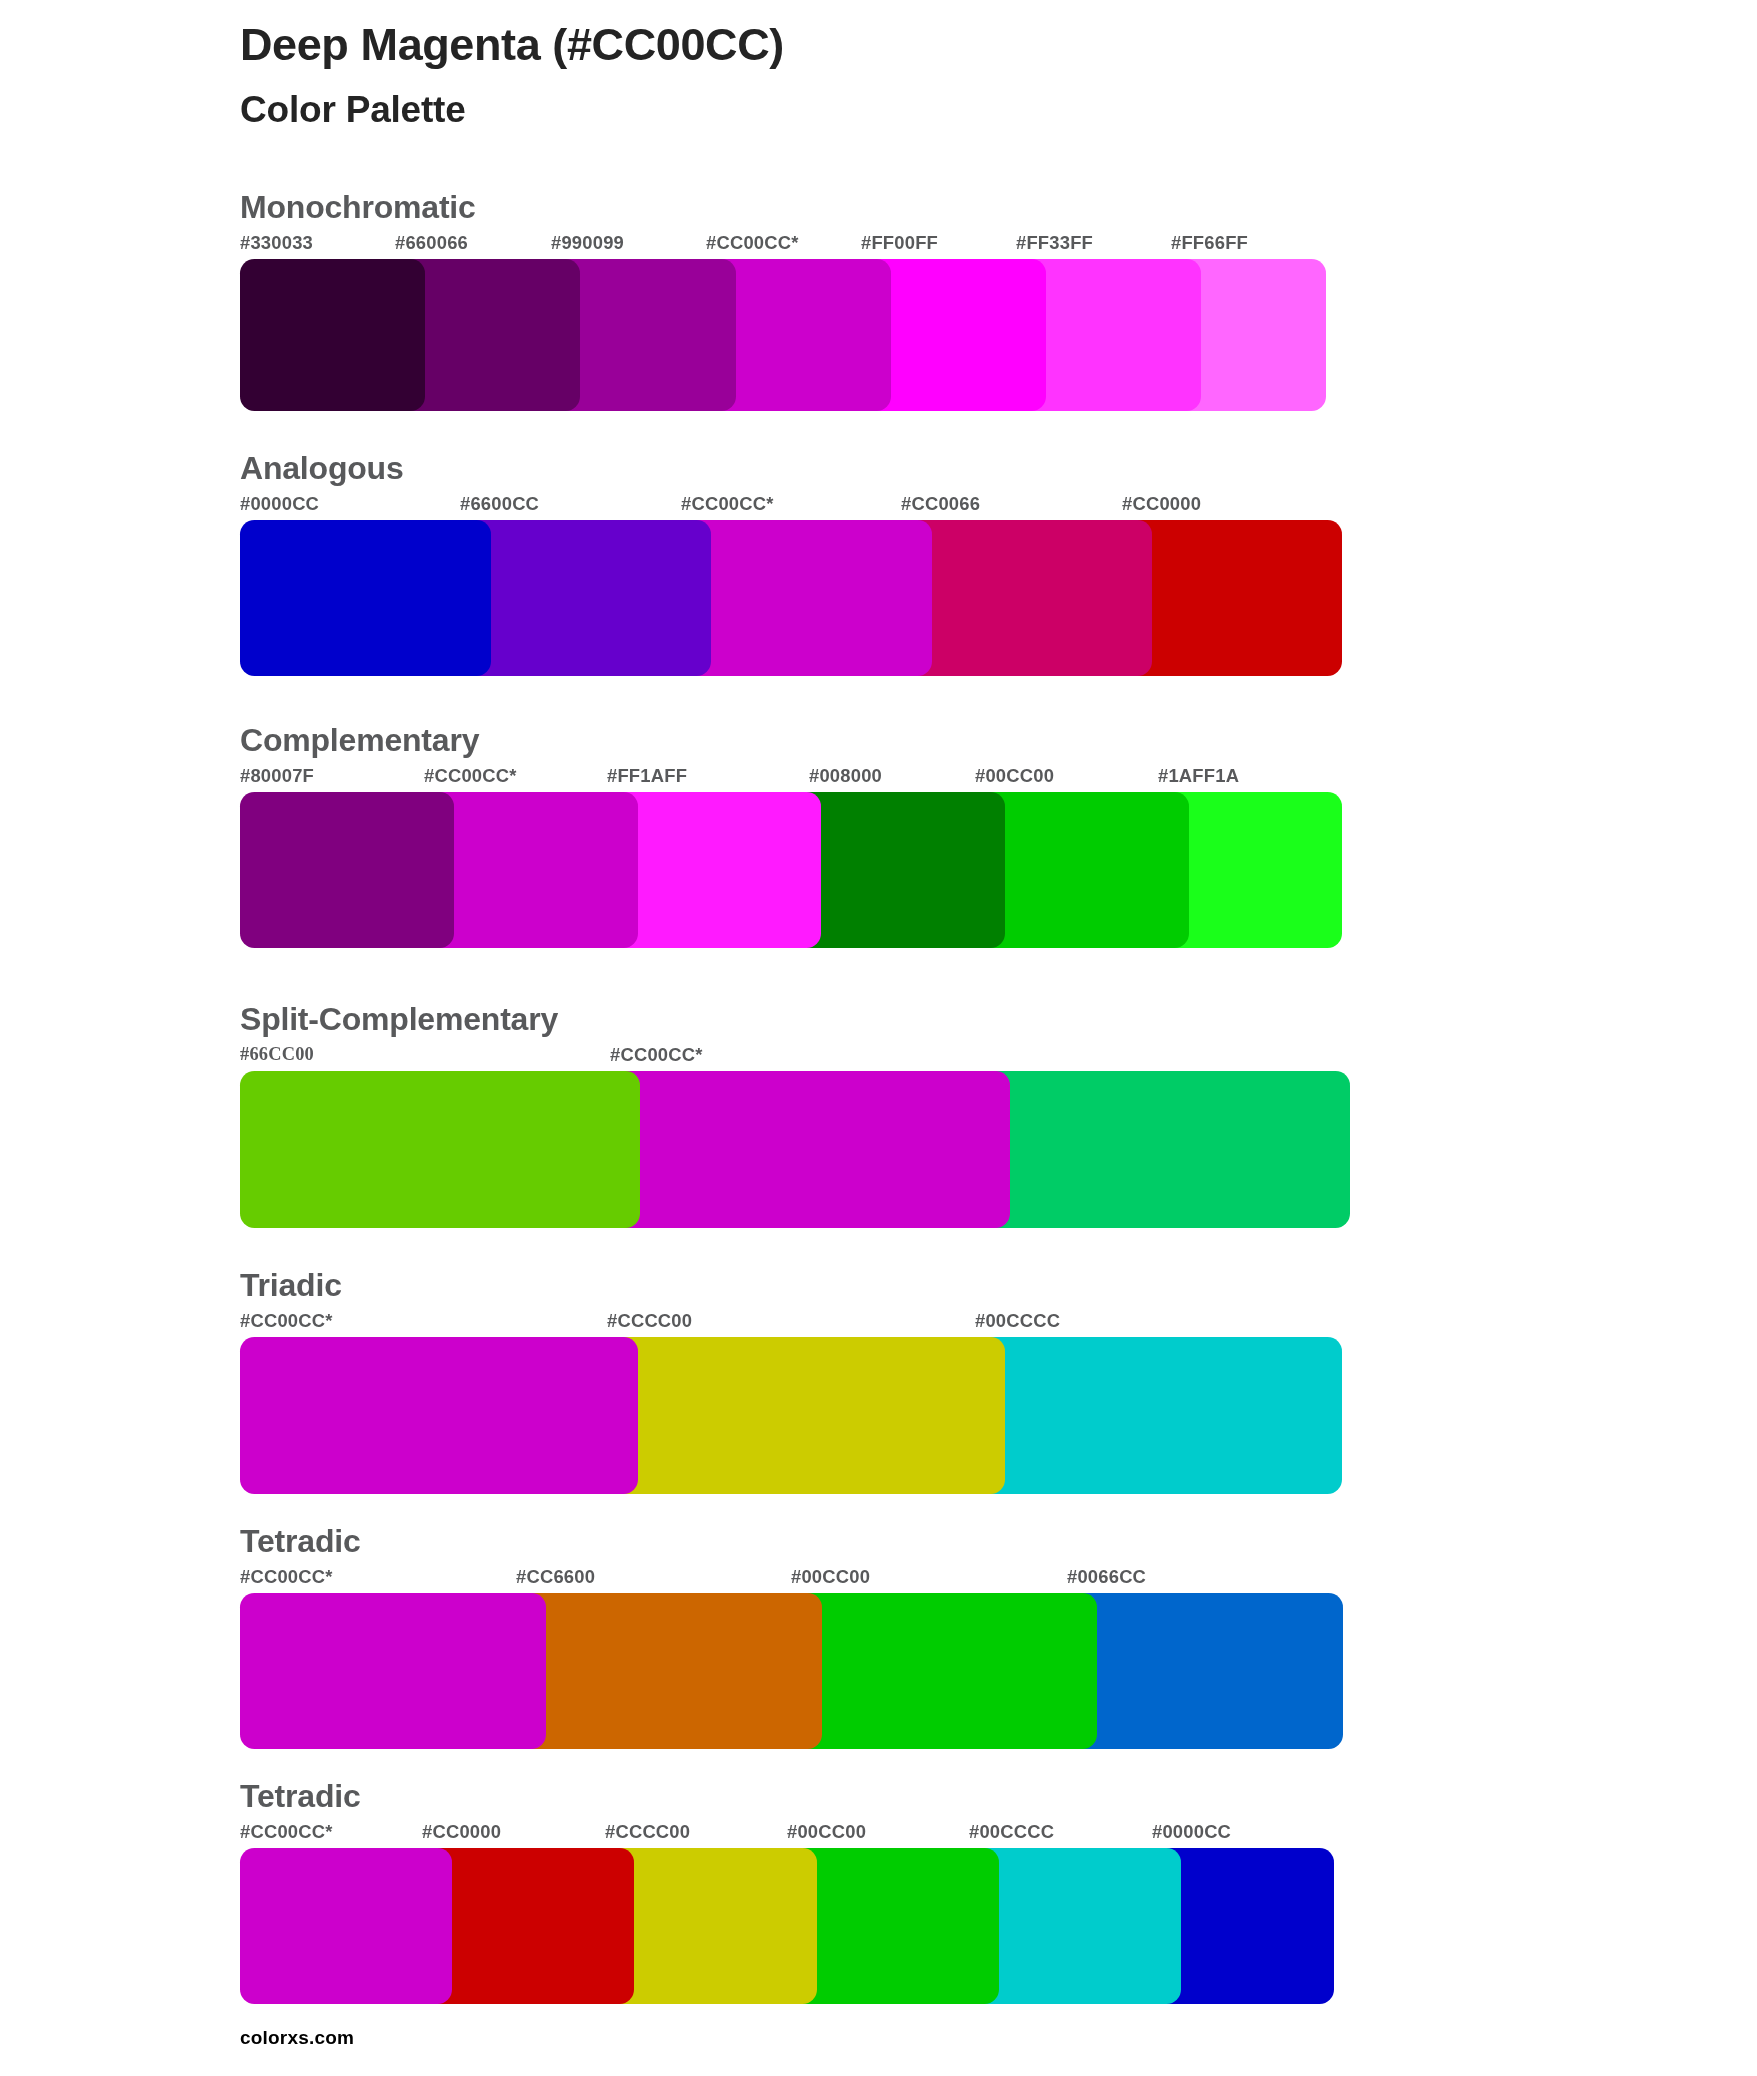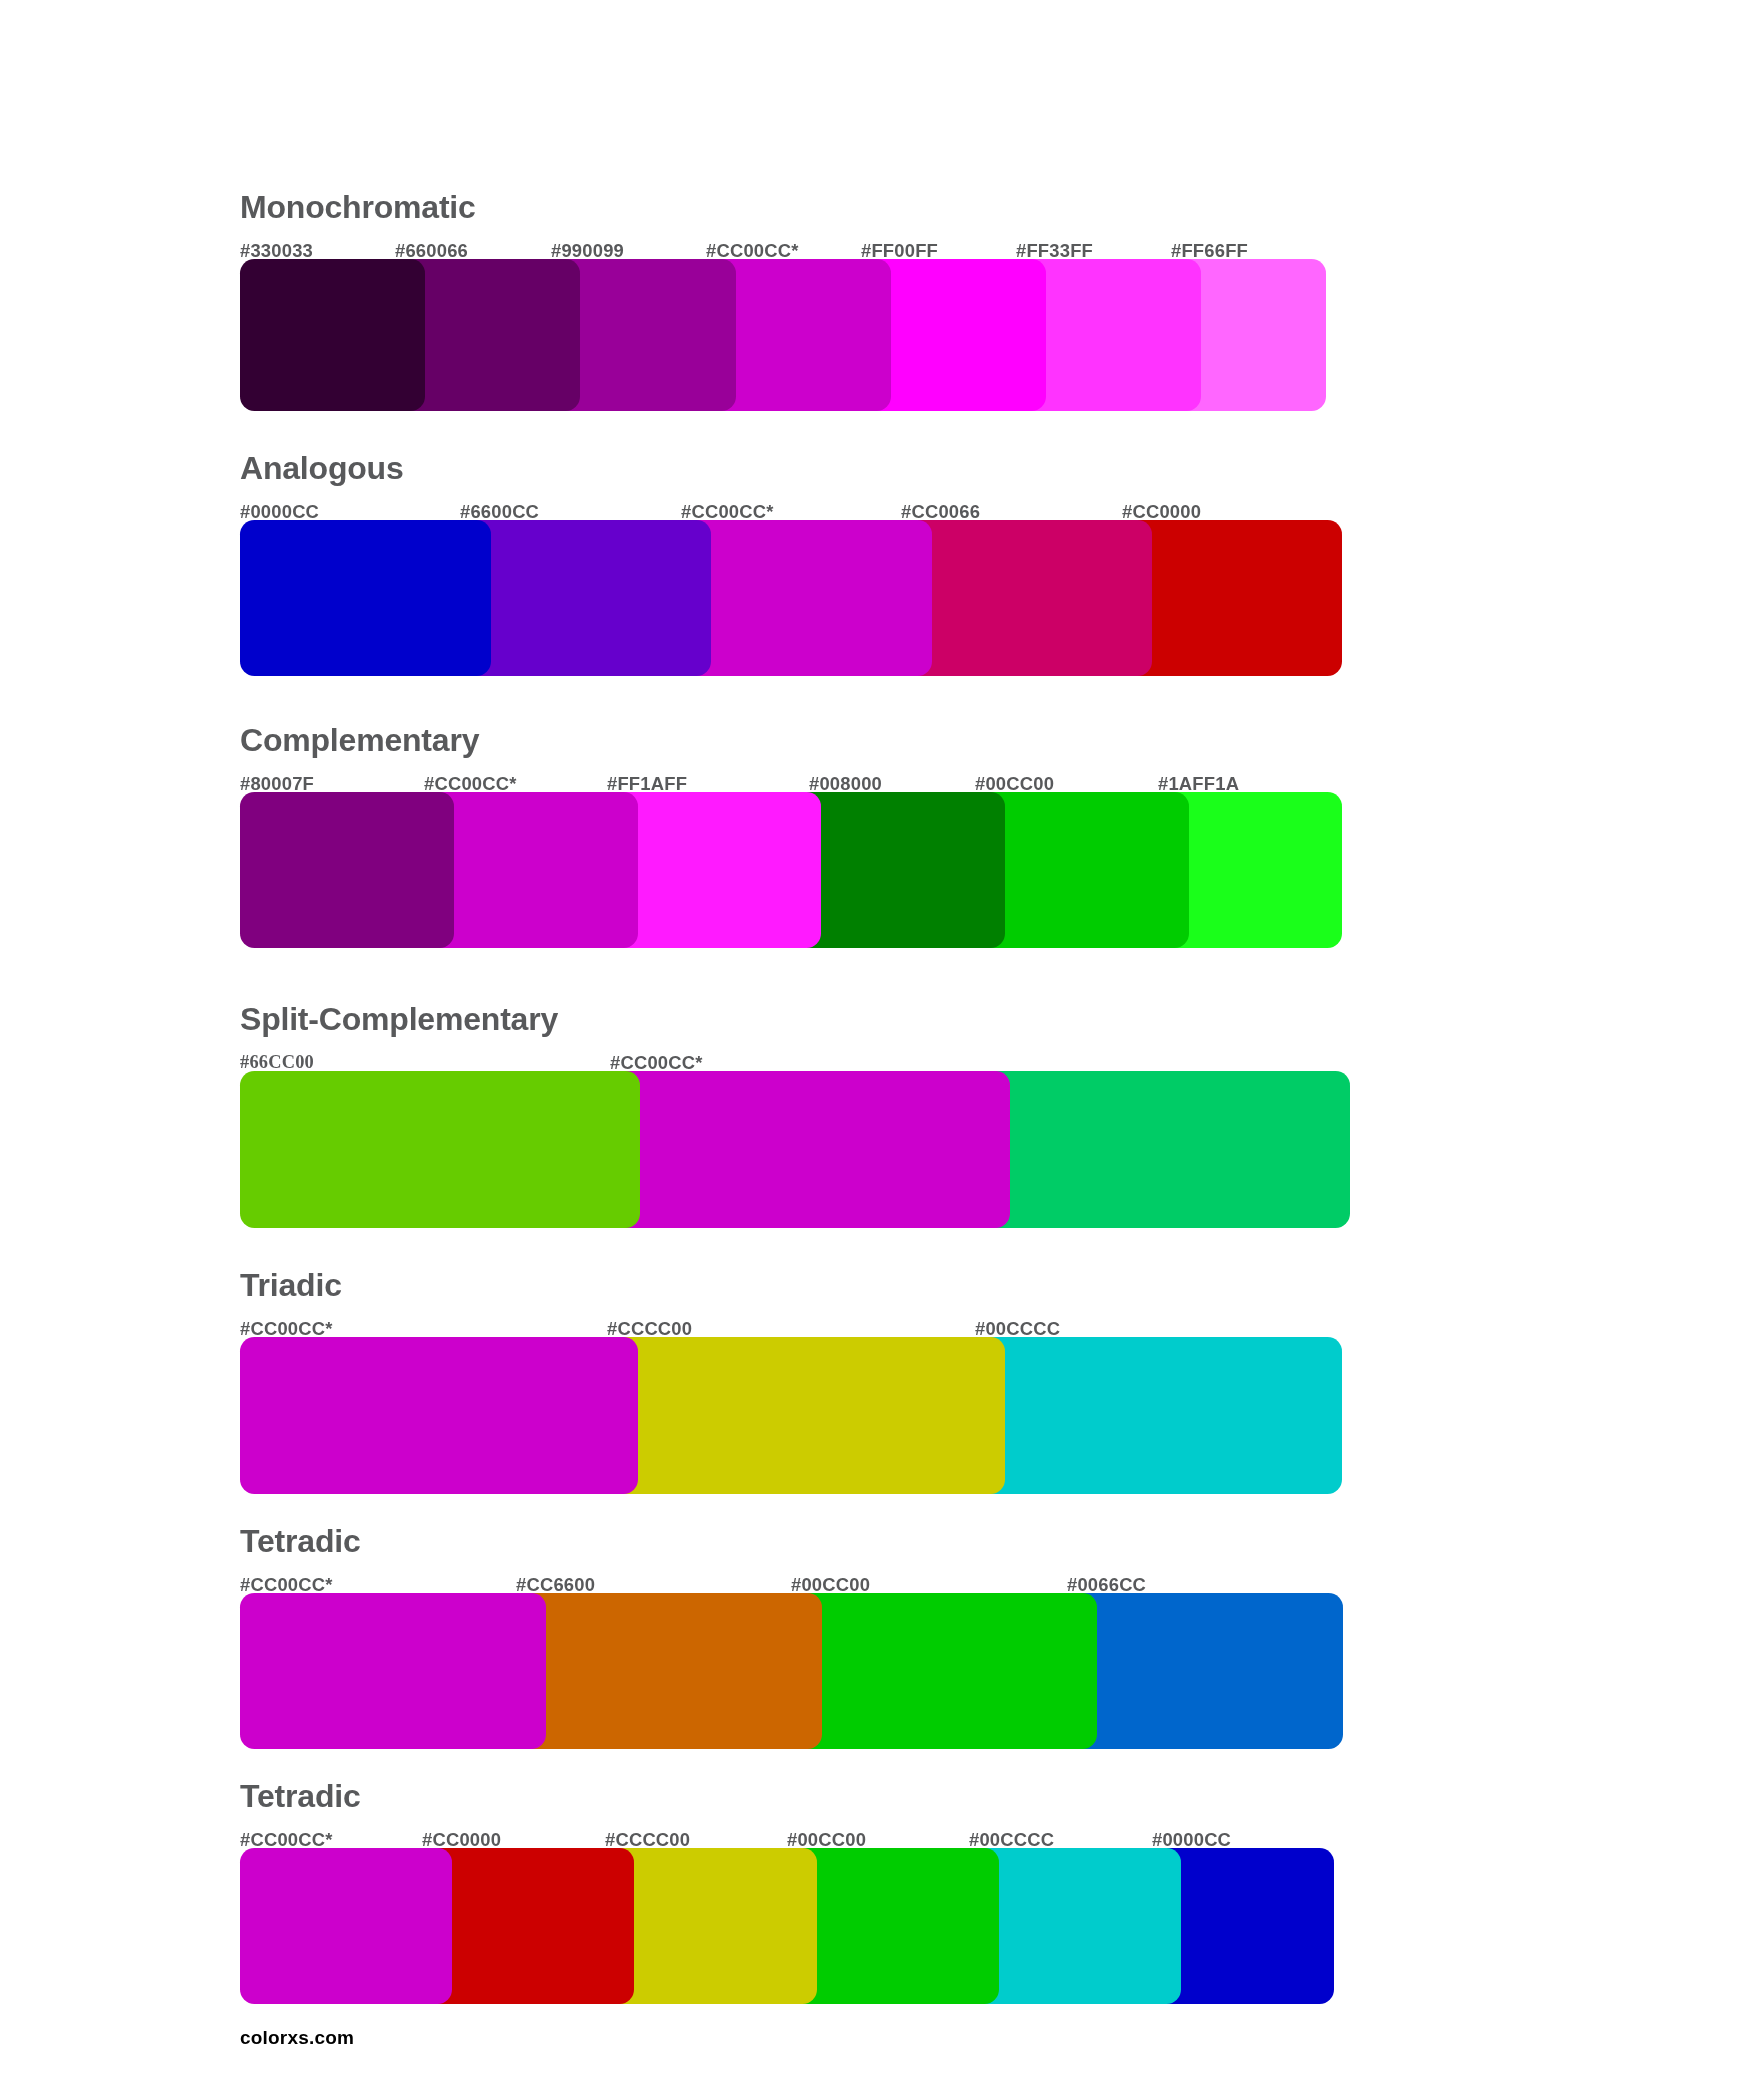--- a/index.html
+++ b/index.html
@@ -74,21 +74,21 @@
 
   .swatch-row {
     position: relative;
   }
   .labels {
     position: relative;
     height: 27px;
   }
   .hex-label {
     position: absolute;
-    top: 8px;
+    top: 0;
     font-size: 18.4px;
     font-weight: bold;
     color: #58595b;
     letter-spacing: 0.2px;
     white-space: nowrap;
   }
   .bars {
     position: relative;
   }
   .swatch {
@@ -106,20 +106,24 @@
     font-weight: bold;
     color: #000000;
     letter-spacing: 0.2px;
   }
 </style>
 </head>
 <body>
 
 <div class="page">
 
+  <div class="header">
+    <h1 class="title-main">Deep Magenta (#CC00CC)</h1>
+    <h2 class="title-sub">Color Palette</h2>
+  </div>
 
   <div class="sections" id="sections-root">
       <div class="section" style="top: 190px;">
         <div class="section-title">Monochromatic</div>
         <div class="swatch-row">
           <div class="labels">
             <div class="hex-label" style="left: 0px;">#330033</div>
             <div class="hex-label" style="left: 155px; text-align: center;">#660066</div>
             <div class="hex-label" style="left: 311px; text-align: center;">#990099</div>
             <div class="hex-label" style="left: 466px;">#CC00CC*</div>

